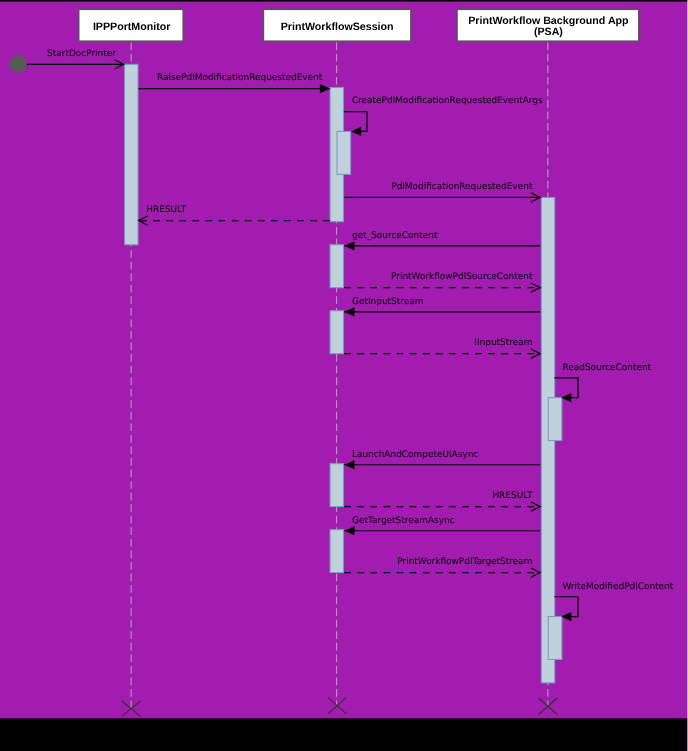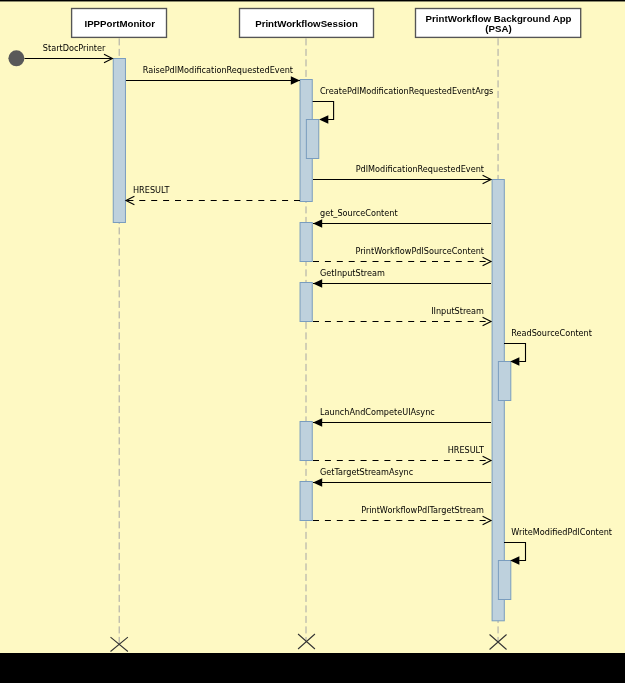--- a/index.html
+++ b/index.html
@@ -1,19 +1,19 @@
 <!DOCTYPE html>
 <html><head>
 <meta charset="utf-8">
 <title>PrintWorkflow PDL Modification — UML Sequence Diagram</title>
 <style>
   html,body{margin:0;padding:0;background:#ffffff;}
   body{width:625px;height:683px;overflow:hidden;
        font-family:"DejaVu Sans",sans-serif;}
-  #canvas{position:relative;width:625px;height:683px;background:#fef9c3;}
+  #canvas{position:relative;width:625px;height:683px;background:#a21caf;}
   svg{display:block;shape-rendering:auto;}
   text.msg{font-family:"DejaVu Sans",sans-serif;font-size:8.15px;fill:#000000;}
   text.hdr{font-family:"Liberation Sans",sans-serif;font-size:9.7px;font-weight:bold;fill:#000000;}
 </style>
 </head>
 <body>
 
 <div id="canvas">
   <svg id="svg" width="625" height="683" viewBox="0 0 625 683">
       <rect x="0" y="0" width="625" height="1.45" fill="#000000"></rect>

